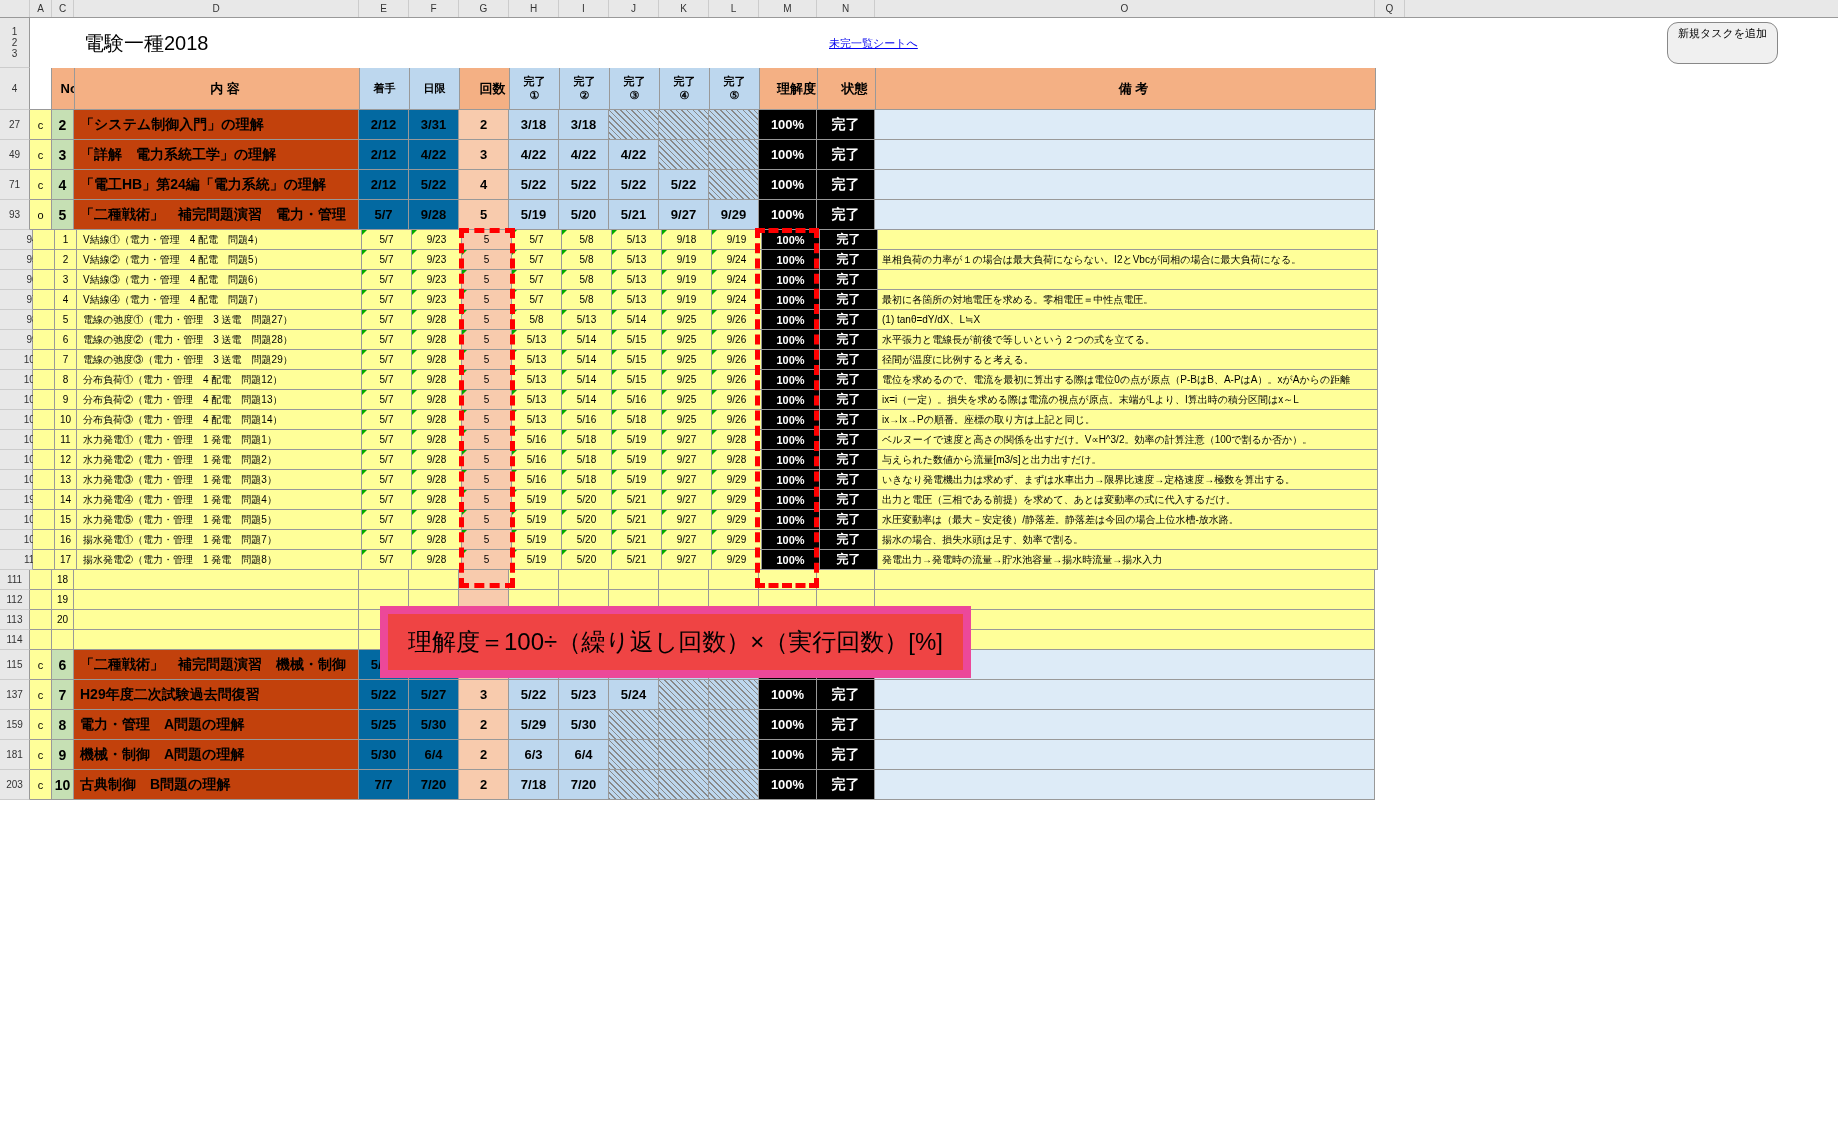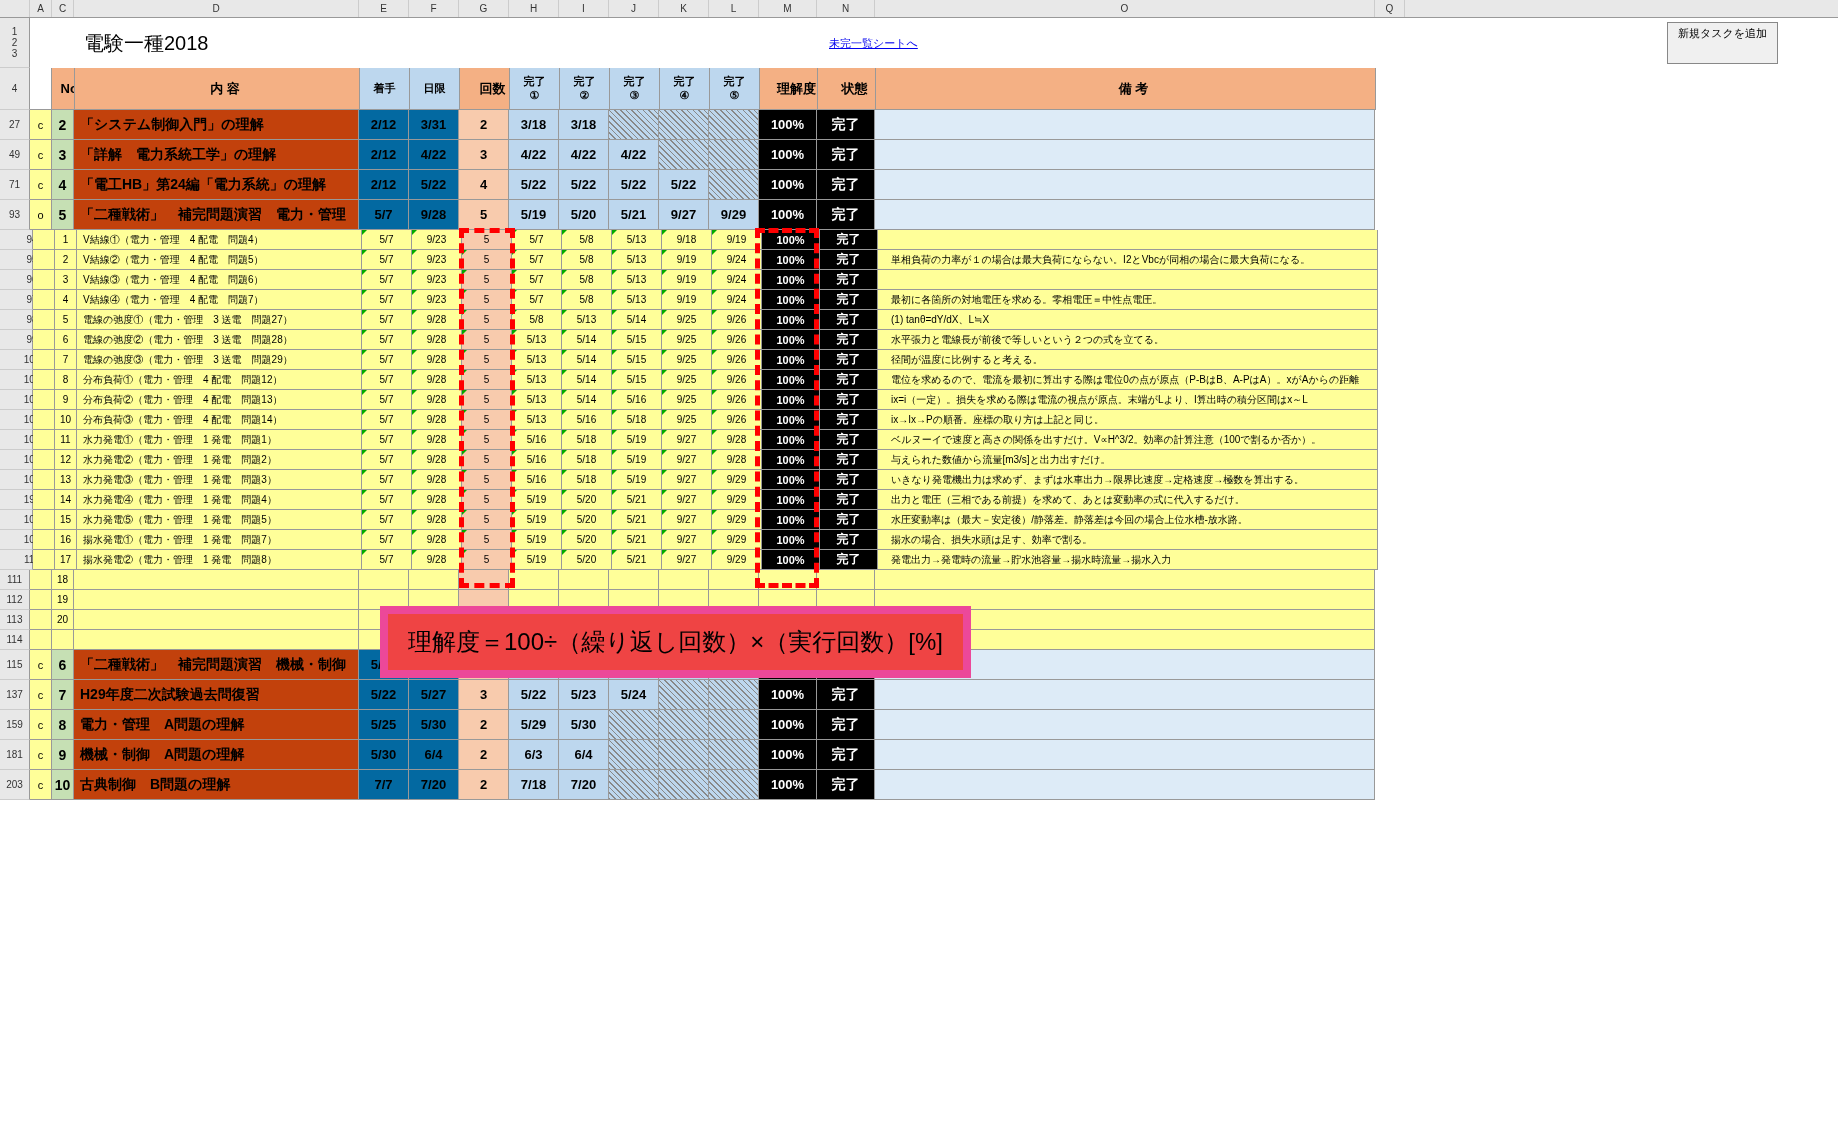--- a/index.html
+++ b/index.html
@@ -54,21 +54,21 @@
   .sub-row { height: 20px; }
   .sub-row .row-label { height: 20px; padding-left: 32px; }
   .sub-A { background: #FFFF99; }
   .sub-C { background: #FFFF99; text-align: center; justify-content: center; font-size: 10px; }
   .sub-D { background: #FFFF99; font-size: 10px; padding-left: 6px; }
   .sub-EF { background: #FFFF99; text-align: center; justify-content: center; font-size: 10px; position: relative; }
   .sub-G { background: #F8CBAD; text-align: center; justify-content: center; font-size: 10px; position: relative; }
   .sub-HL { background: #FFFF99; text-align: center; justify-content: center; font-size: 10px; position: relative; }
   .sub-M { background: #000; color: #fff; font-weight: bold; text-align: center; justify-content: center; font-size: 11px; }
   .sub-N { background: #000; color: #fff; font-weight: bold; text-align: center; justify-content: center; font-size: 12px; }
-  .sub-O { background: #FFFF99; font-size: 10px; padding-left: 13px; }
+  .sub-O { background: #FFFF99; font-size: 10px; padding-left: 4px; }
   .tri::before { content: ""; position: absolute; top: 0; left: 0; border-left: 5px solid #0a0; border-bottom: 5px solid transparent; }
   
   .empty-sub { height: 20px; }
   .empty-sub .row-label { height: 20px; }
   .empty-cell-y { background: #FFFF99; }
   .empty-cell-g { background: #F8CBAD; }
   
   
   .red-dash-G { position: absolute; border: 5px dashed #FF0000; pointer-events: none; z-index: 10; }
   .red-dash-M { position: absolute; border: 5px dashed #FF0000; pointer-events: none; z-index: 10; }
@@ -107,21 +107,21 @@
       <div><span>1</span><br><span>2</span><br><span>3</span></div>
     </div>
     <div class="cell cA" style="border:none;"></div>
     <div class="cell cC" style="border:none;"></div>
     <div class="cell title-cell cD" style="width:535px;">電験一種2018</div>
     <div style="width:200px;"></div>
     <div class="cell cN" style="border:none;width:140px;">
           <span class="link-cell">未完一覧シートへ</span>
         </div>
     <div style="flex:1;"></div>
-    <div class="button-cell" style="margin-right:60px;">新規タスクを追加</div>
+    <div class="button-cell" style="margin-right:60px;border-radius:11px;">新規タスクを追加</div>
   </div>
 
   <div class="row header-row">
     <div class="row-label">4</div>
     <div class="cell cA" style="border-bottom:1px solid #999;"></div>
     <div class="cell cC hdr">No.</div>
     <div class="cell cD hdr">内 容</div>
     <div class="cell cE hdr-blue">着手</div>
     <div class="cell cF hdr-blue">日限</div>
     <div class="cell cG hdr">回数</div>

